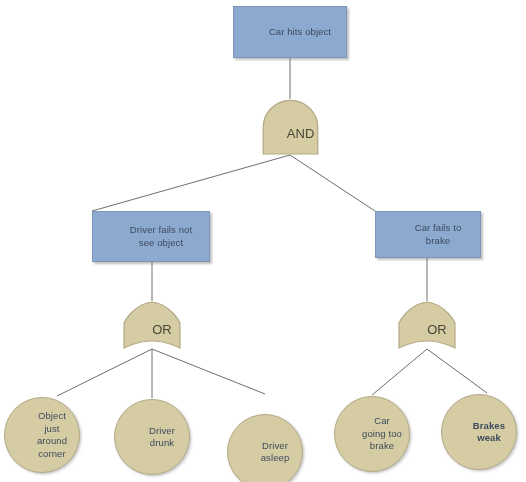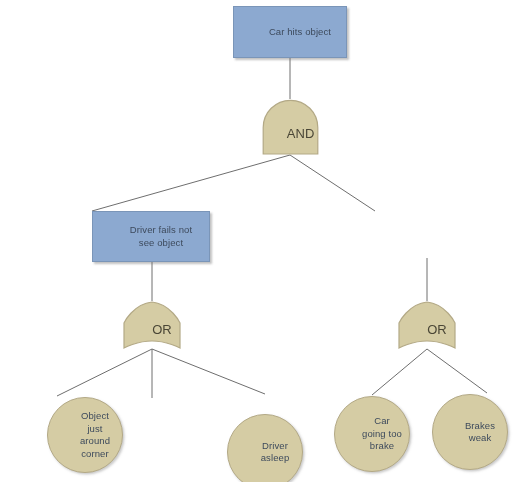--- a/index.html
+++ b/index.html
@@ -108,45 +108,51 @@
     <svg class="glyph" viewBox="0 0 57 56" xmlns="http://www.w3.org/2000/svg" preserveAspectRatio="none">
       <path d="M1.2 55 L1.2 28.6 A27.3 27.3 0 0 1 55.8 28.6 L55.8 55 Z" fill="#d5cca4" stroke="#b3a986" stroke-width="1.2"></path>
     </svg>
     <span class="lbl">AND</span>
   </div>
 
   <div class="node event-box" style="left:92px; top:211px; width:118px; height:51px;">
     <span class="lbl">Driver fails not see object</span>
   </div>
 
+  <div class="node event-box" style="left:375px; top:211px; width:106px; height:47px;">
+    <span class="lbl">Car fails to brake</span>
+  </div>
 
   <div class="node gate gate-or" style="left:123px; top:301px; width:58px; height:48px;">
     <svg class="glyph" viewBox="0 0 58 48" xmlns="http://www.w3.org/2000/svg" preserveAspectRatio="none">
       <path d="M1 47 L1 22 C1 22 10 3 29 1 C48 3 57 22 57 22 L57 47 C57 47 44 40 29 40 C14 40 1 47 1 47 Z" fill="#d5cca4" stroke="#b3a986" stroke-width="1.2"></path>
     </svg>
     <span class="lbl">OR</span>
   </div>
 
   <div class="node gate gate-or" style="left:398px; top:301px; width:58px; height:48px;">
     <svg class="glyph" viewBox="0 0 58 48" xmlns="http://www.w3.org/2000/svg" preserveAspectRatio="none">
       <path d="M1 47 L1 22 C1 22 10 3 29 1 C48 3 57 22 57 22 L57 47 C57 47 44 40 29 40 C14 40 1 47 1 47 Z" fill="#d5cca4" stroke="#b3a986" stroke-width="1.2"></path>
     </svg>
     <span class="lbl">OR</span>
   </div>
 
-  <div class="node circle" style="left:4px; top:397px; width:76px; height:76px;margin-left:43px;">
+  <div class="node circle" style="left:4px; top:397px; width:76px; height:76px;">
     <span class="lbl">Object just around corner</span>
   </div>
 
+  <div class="node circle" style="left:114px; top:399px; width:76px; height:76px;">
+    <span class="lbl">Driver drunk</span>
+  </div>
 
   <div class="node circle" style="left:227px; top:414px; width:76px; height:76px;">
     <span class="lbl">Driver asleep</span>
   </div>
 
   <div class="node circle" style="left:334px; top:396px; width:76px; height:76px;">
     <span class="lbl">Car going too brake</span>
   </div>
 
-  <div class="node circle" style="left:432px; top:394px; width:76px; height:76px;">
+  <div class="node circle" style="left:441px; top:394px; width:76px; height:76px;font-weight:bold;">
     <span class="lbl">Brakes weak</span>
   </div>
 
 </div>
 
 </body></html>

